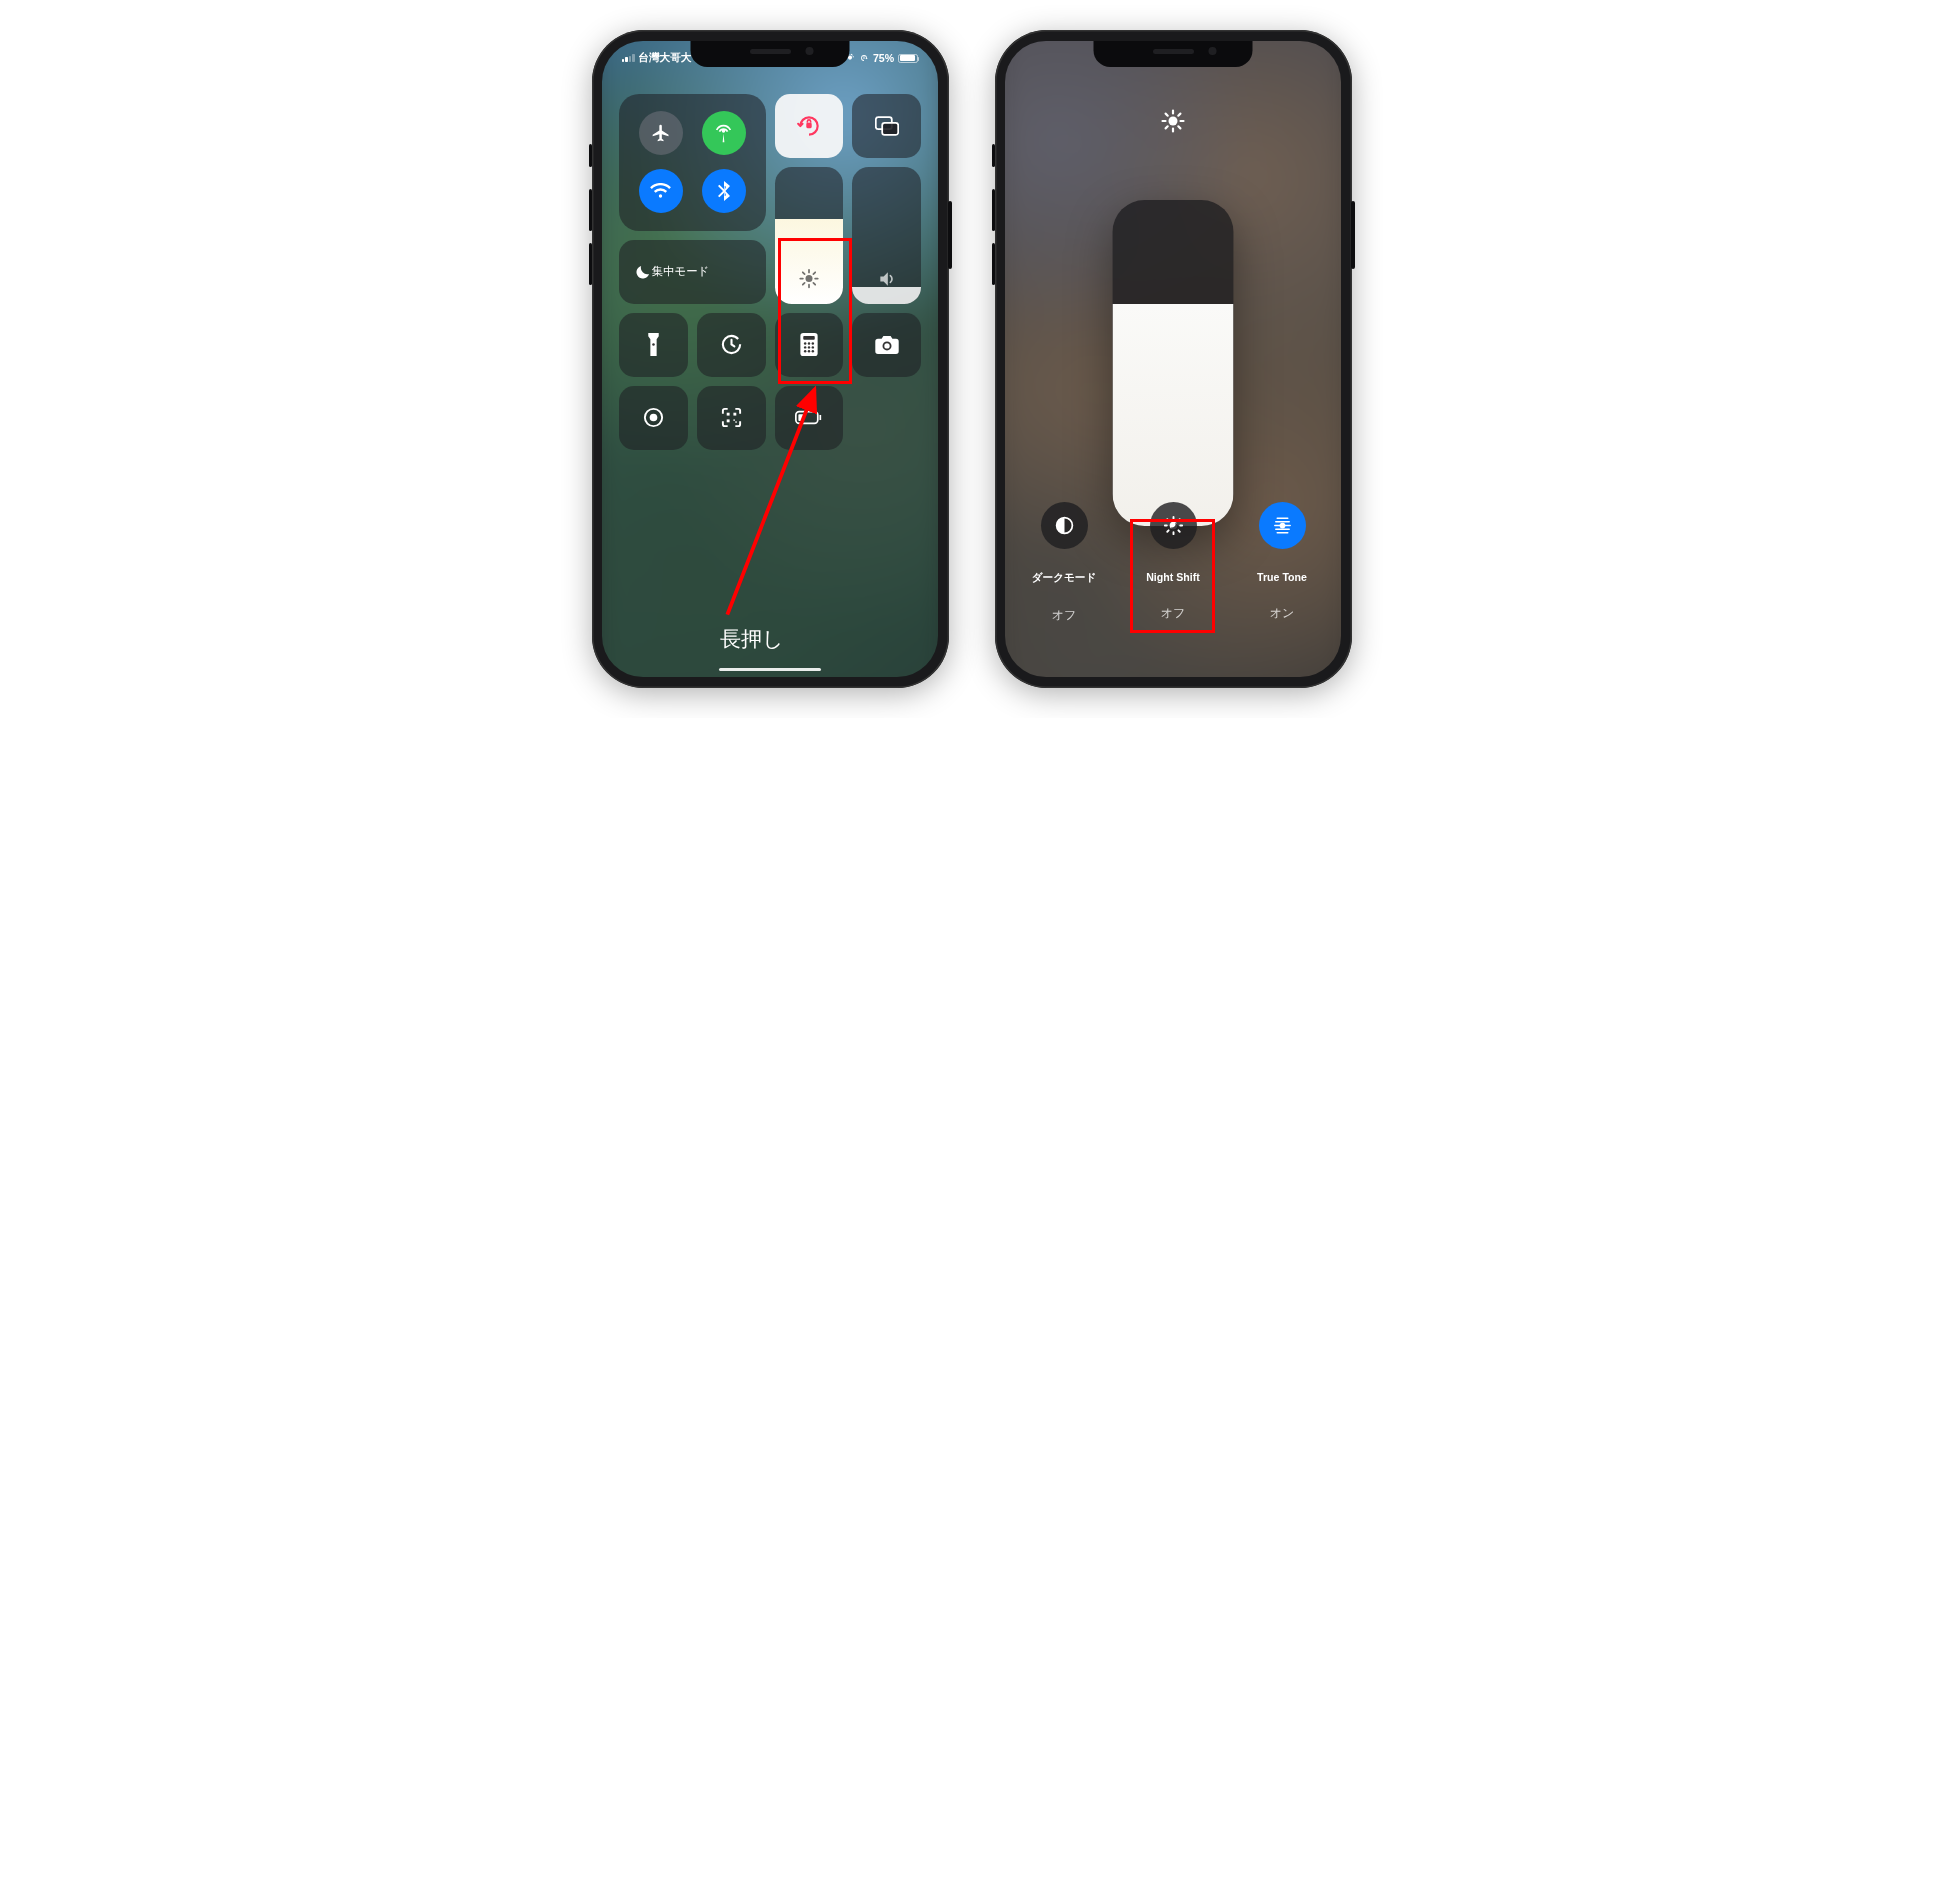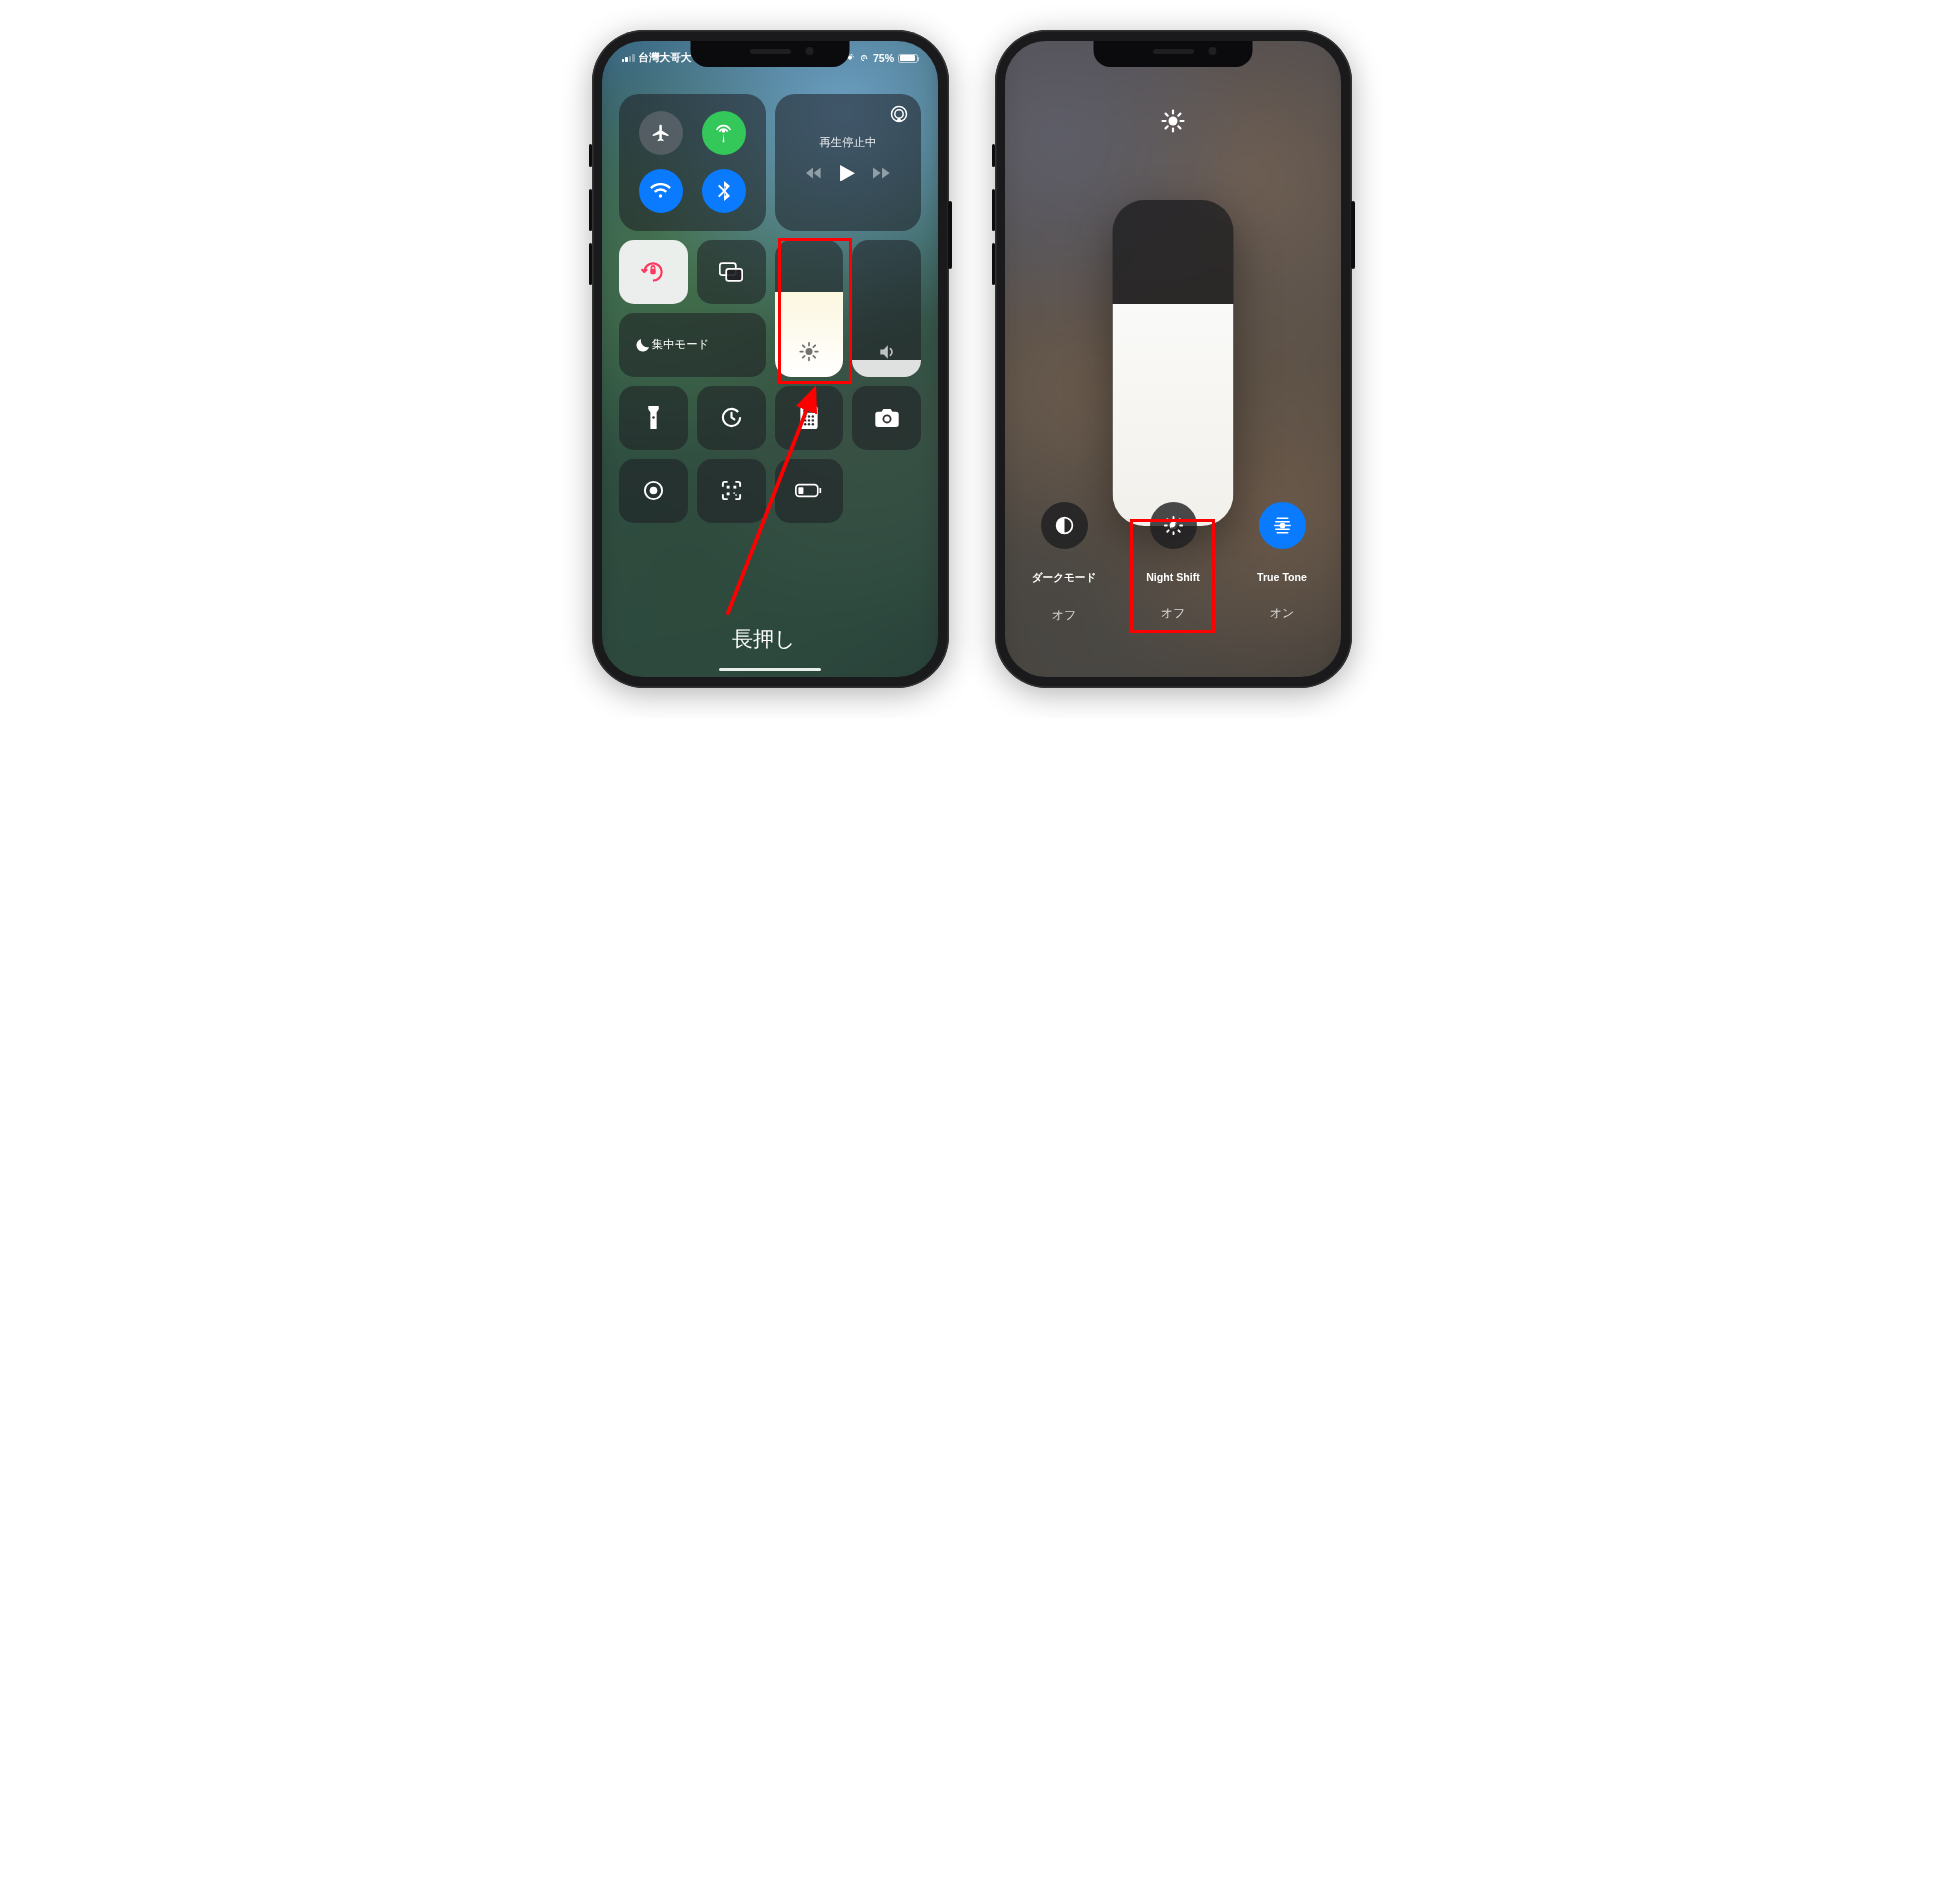--- a/index.html
+++ b/index.html
@@ -221,39 +221,20 @@
               <path d="M10 13.5a1.6 1.6 0 100-3.2 1.6 1.6 0 000 3.2zm-4.7-4.7a6.6 6.6 0 019.4 0l1.6-1.6a8.9 8.9 0 00-12.6 0zM1.7 5.2a11.7 11.7 0 0116.6 0l1.6-1.6a14 14 0 00-19.8 0z"></path>
             </svg>
         </div>
         <div class="circ blue">
           <svg width="12" height="20" viewBox="0 0 12 20" fill="#fff">
               <path d="M6 0v8.3L1.4 3.7 0 5.1 5 10l-5 4.9 1.4 1.4L6 11.7V20l6-5-4.6-5L12 5zm2 14.2L6.7 15V11zm0-8.4L6.7 9V5z"></path>
             </svg>
         </div>
       </div>
 
-      <div class="tile media">
-        <svg class="airplay" width="20" height="20" viewBox="0 0 24 24" fill="none" stroke="#fff" stroke-width="1.8">
-            <circle cx="12" cy="12" r="9"></circle>
-            <circle cx="12" cy="12" r="5"></circle>
-            <path d="M8 21l4-5 4 5z" fill="#fff" stroke="none"></path>
-          </svg>
-        <span class="title">再生停止中</span>
-        <div class="controls">
-          <svg width="16.7" height="12" viewBox="0 0 24 16" fill="rgba(255,255,255,.45)">
-              <path d="M11 8l10-8v16zM0 8l10-8v16z"></path>
-            </svg>
-          <svg width="15" height="16.7" viewBox="0 0 16 18" fill="#fff">
-              <path d="M0 0l16 9L0 18z"></path>
-            </svg>
-          <svg width="16.7" height="12" viewBox="0 0 24 16" fill="rgba(255,255,255,.45)">
-              <path d="M0 0l11 8L0 16zm13 0l11 8-11 8z"></path>
-            </svg>
-        </div>
-      </div>
 
       <div class="tile white">
         <svg width="26" height="26" viewBox="0 0 24 24" fill="none" stroke="#ff3860" stroke-width="2">
             <path d="M4 12a8 8 0 118 8"></path>
             <path d="M4 12l-2-2m2 2l2-2" stroke-linecap="round"></path>
             <rect x="9.5" y="9" width="5" height="5" rx="1.2" fill="#ff3860" stroke="none"></rect>
             <path d="M10.5 9V7.8a1.5 1.5 0 113 0V9" stroke="#ff3860" stroke-width="1.5"></path>
           </svg>
       </div>
       <div class="tile">
@@ -358,21 +339,21 @@
 
     <div class="redbox" style="top:197px; left:176px; width:74px; height:146px;"></div>
     <svg class="arrow-svg" style="top:342px; left:91px;" width="137" height="243" viewBox="0 0 180 320">
       <defs>
           <marker id="ah" markerWidth="8" markerHeight="8" refX="6" refY="3" orient="auto">
             <path d="M0 0L7 3L0 6z" fill="#ff0000"></path>
           </marker>
         </defs>
       <line x1="45" y1="305" x2="160" y2="8" stroke="#ff0000" stroke-width="5" marker-end="url(#ah)"></line>
     </svg>
-    <div class="anno-text" style="top:584px; left:118px;margin-left:12px;">長押し</div>
+    <div class="anno-text" style="top:584px; left:118px;">長押し</div>
 
     <div class="home-ind"></div>
   </div>
 </div>
 
 <div class="phone">
   <span class="side-btn l1"></span>
     <span class="side-btn l2"></span>
     <span class="side-btn l3"></span>
     <span class="side-btn r1"></span>

